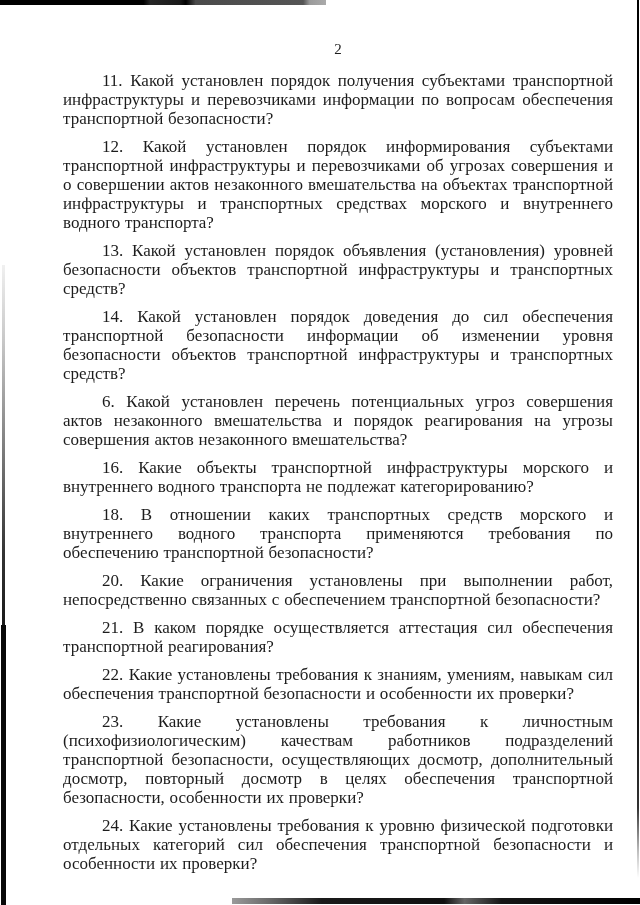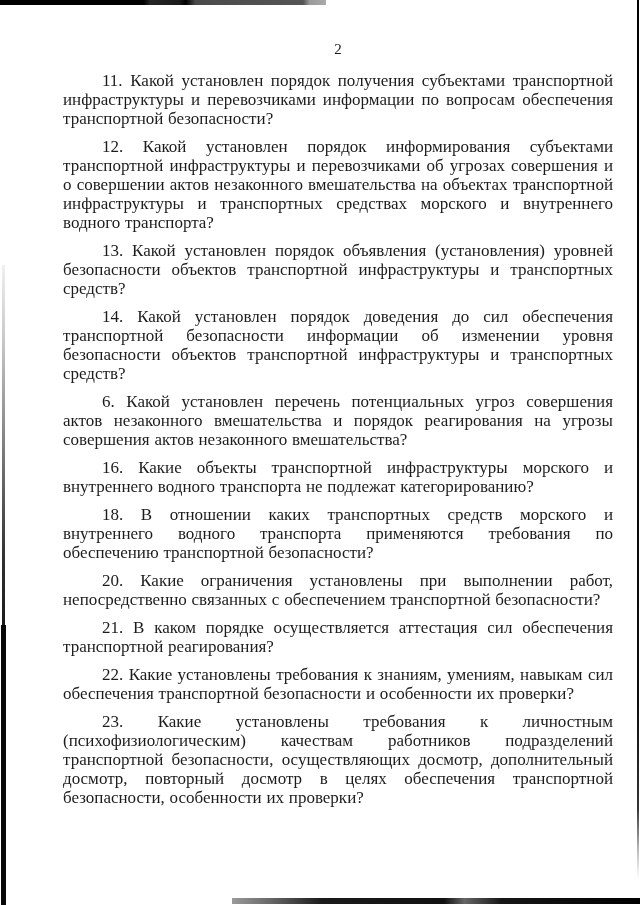--- a/index.html
+++ b/index.html
@@ -90,15 +90,16 @@
       <p class="para"><span>12.</span> <span>Какой установлен порядок информирования субъектами транспортной инфраструктуры и перевозчиками об угрозах совершения и о совершении актов незаконного вмешательства на объектах транспортной инфраструктуры и транспортных средствах морского и внутреннего водного транспорта?</span></p>
       <p class="para"><span>13.</span> <span>Какой установлен порядок объявления (установления) уровней безопасности объектов транспортной инфраструктуры и транспортных средств?</span></p>
       <p class="para"><span>14.</span> <span>Какой установлен порядок доведения до сил обеспечения транспортной безопасности информации об изменении уровня безопасности объектов транспортной инфраструктуры и транспортных средств?</span></p>
       <p class="para"><span>6.</span> <span>Какой установлен перечень потенциальных угроз совершения актов незаконного вмешательства и порядок реагирования на угрозы совершения актов незаконного вмешательства?</span></p>
       <p class="para"><span>16.</span> <span>Какие объекты транспортной инфраструктуры морского и внутреннего водного транспорта не подлежат категорированию?</span></p>
       <p class="para"><span>18.</span> <span>В отношении каких транспортных средств морского и внутреннего водного транспорта применяются требования по обеспечению транспортной безопасности?</span></p>
       <p class="para"><span>20.</span> <span>Какие ограничения установлены при выполнении работ, непосредственно связанных с обеспечением транспортной безопасности?</span></p>
       <p class="para"><span>21.</span> <span>В каком порядке осуществляется аттестация сил обеспечения транспортной реагирования?</span></p>
       <p class="para"><span>22.</span> <span>Какие установлены требования к знаниям, умениям, навыкам сил обеспечения транспортной безопасности и особенности их проверки?</span></p>
       <p class="para"><span>23.</span> <span>Какие установлены требования к личностным (психофизиологическим) качествам работников подразделений транспортной безопасности, осуществляющих досмотр, дополнительный досмотр, повторный досмотр в целях обеспечения транспортной безопасности, особенности их проверки?</span></p>
+      <p class="para"><span>24.</span> <span>Какие установлены требования к уровню физической подготовки отдельных категорий сил обеспечения транспортной безопасности и особенности их проверки?</span></p>
     </div>
   </div>
 </div>
 
 </body></html>

